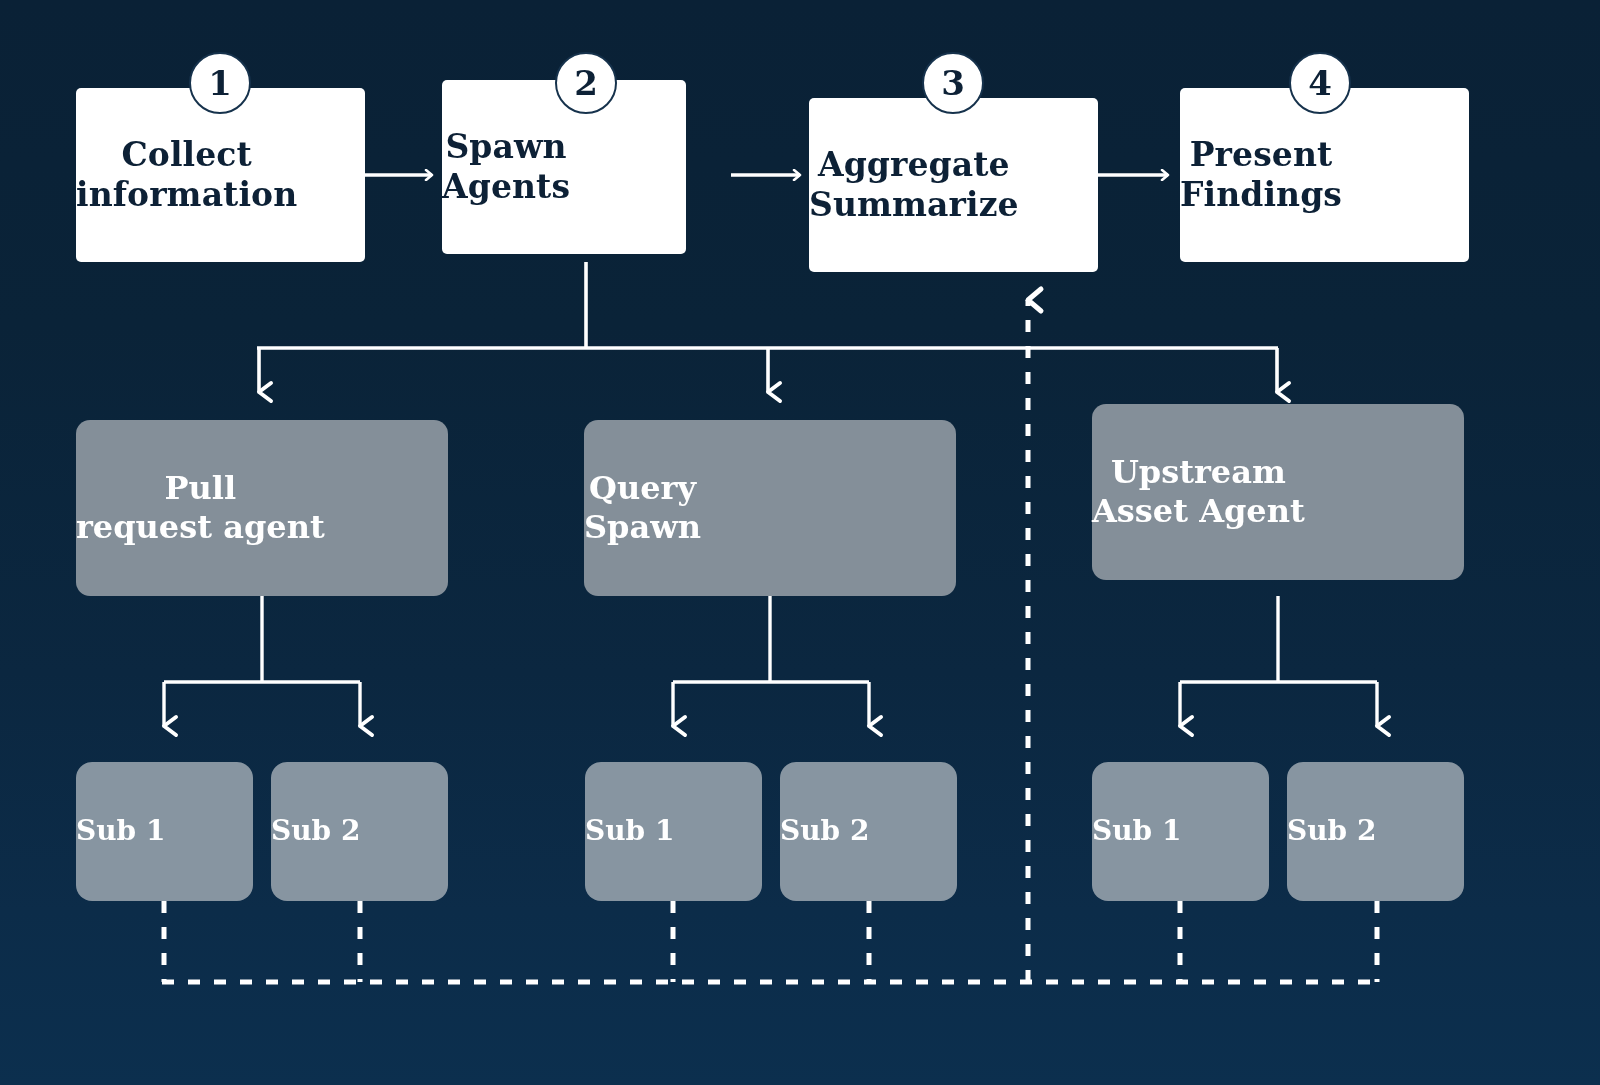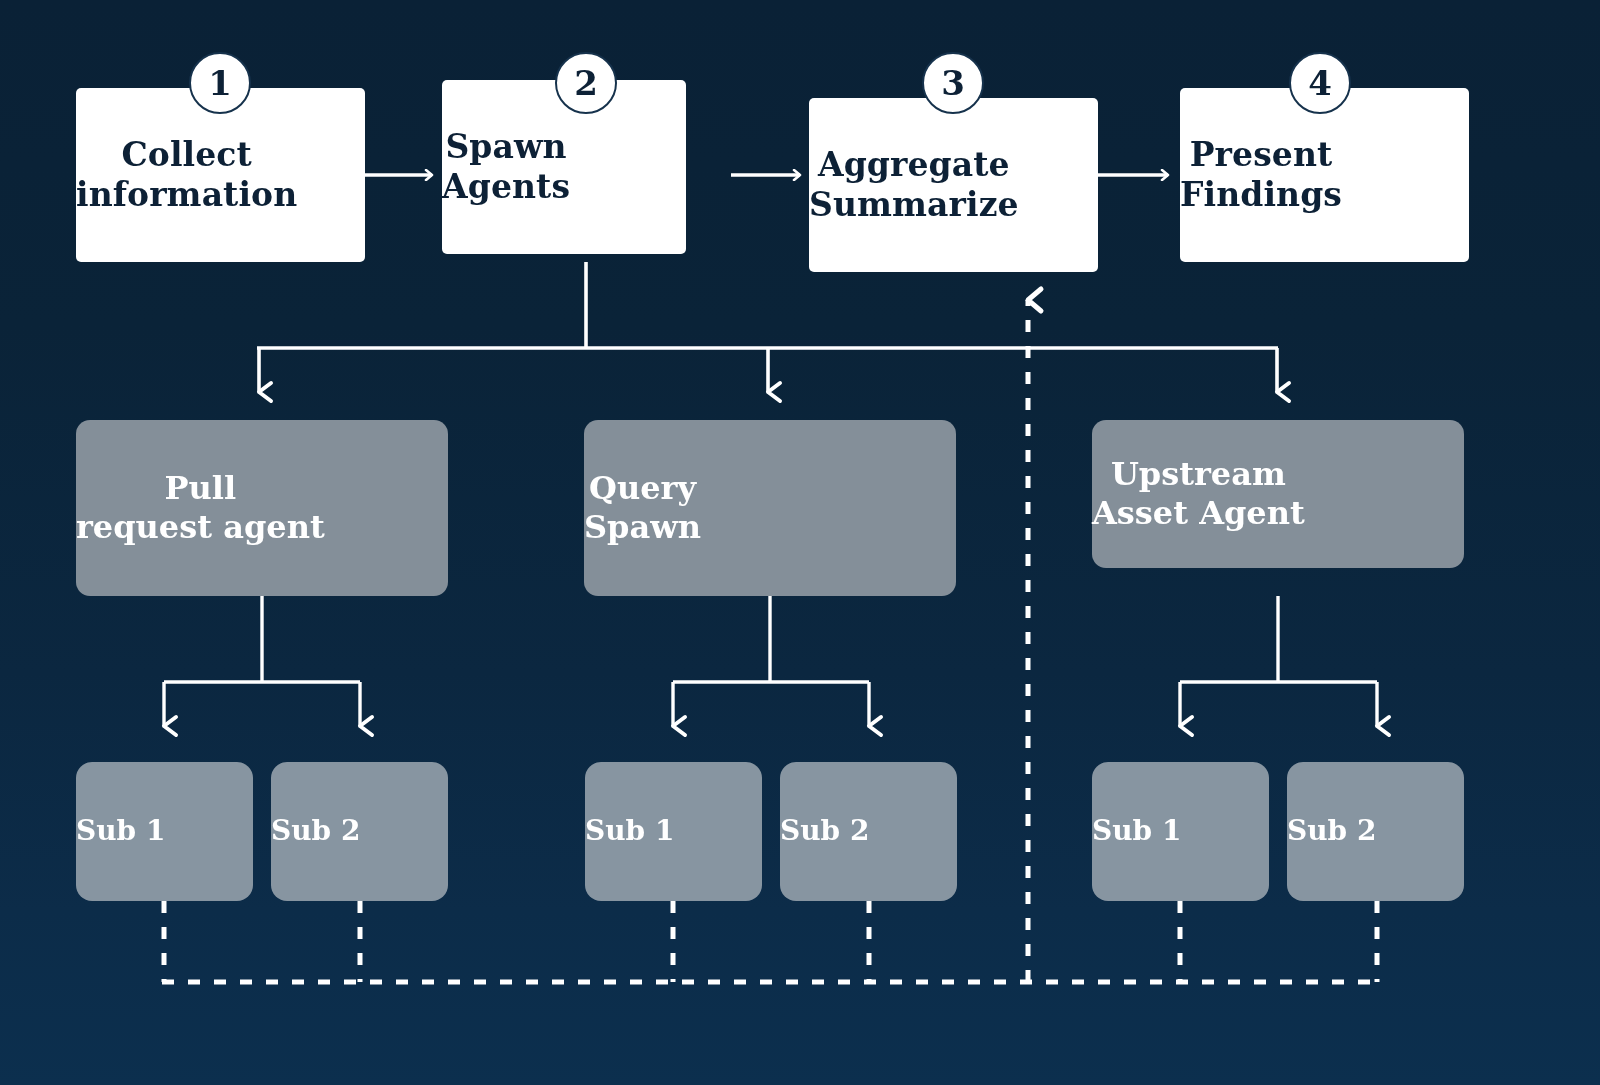--- a/index.html
+++ b/index.html
@@ -198,21 +198,21 @@
     </span>
   </div>
 
   <div class="node agent" style="left:584px; top:420px; width:372px; height:176px;">
     <span class="label">
       <span class="ln">Query</span>
       <span class="ln">Spawn</span>
     </span>
   </div>
 
-  <div class="node agent" style="left:1092px; top:420px; width:372px; height:148px;">
+  <div class="node agent" style="left:1092px; top:404px; width:372px; height:176px;">
     <span class="label">
       <span class="ln">Upstream</span>
       <span class="ln">Asset Agent</span>
     </span>
   </div>
 
   <div class="node sub" style="left:76px; top:762px; width:177px; height:139px;">
     <span>Sub 1</span>
   </div>
   <div class="node sub" style="left:271px; top:762px; width:177px; height:139px;">

